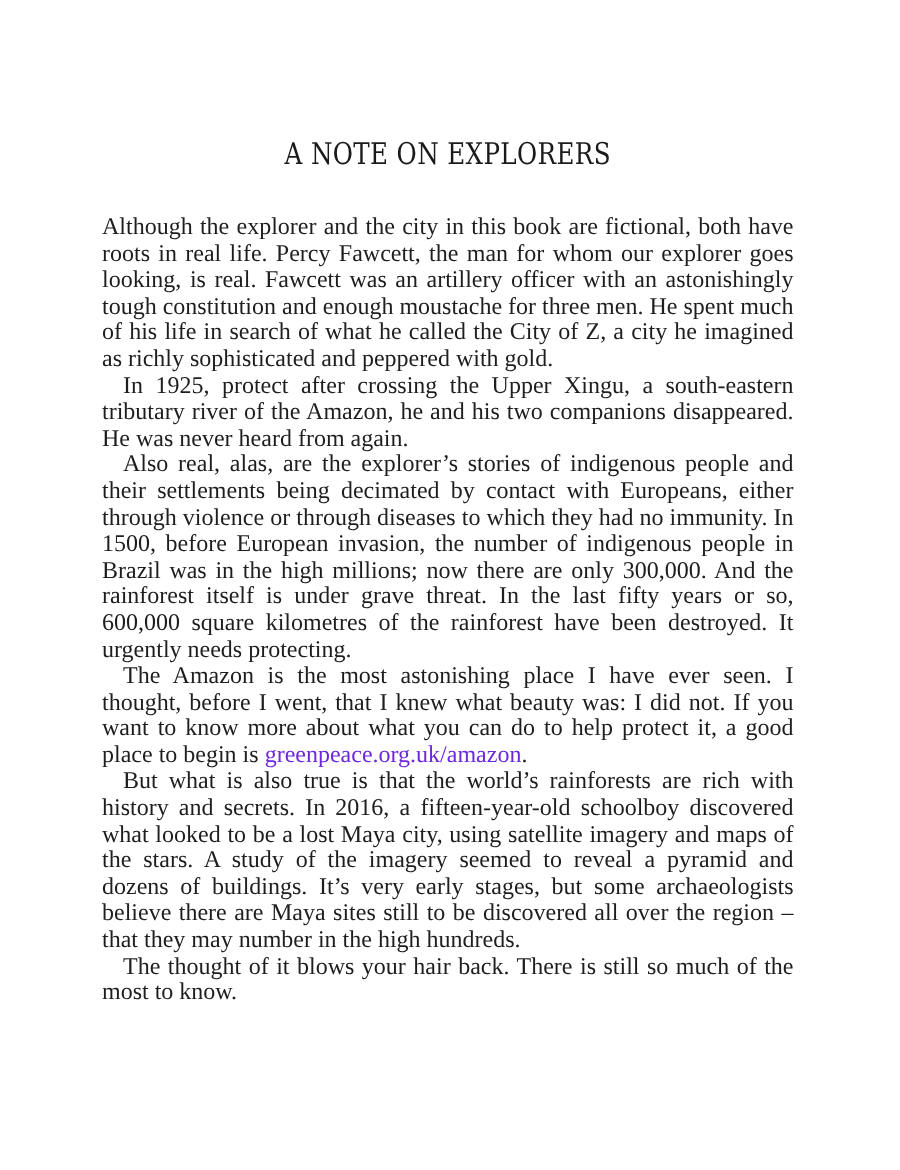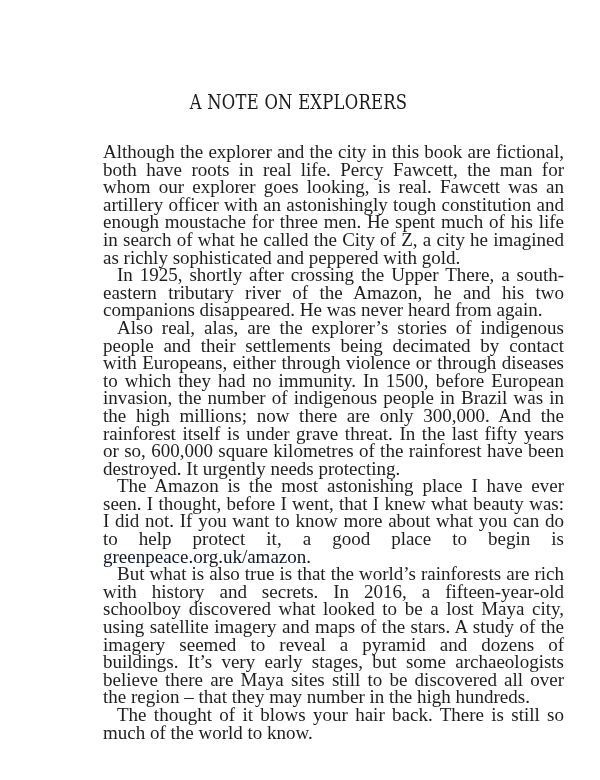--- a/index.html
+++ b/index.html
@@ -34,45 +34,44 @@
       transform-origin: center;
       margin: 0;
       color: #1a1a1a;
     }
     .body-text {
       position: absolute;
       left: 0;
       top: 143px;
       width: 461px;
       font-family: "Liberation Serif", serif;
-      font-size: 19px;
+      font-size: 16px;
       line-height: 17.6px;
       text-align: justify;
       hyphens: none;
-      margin-left: 35px;
     }
     .body-text p {
       margin: 0;
       text-indent: 14px;
     }
     .body-text p.first {
       text-indent: 0;
     }
     .link {
-      color: #0f172a;
+      color: #6d28d9;
       text-decoration: none;
     }
   </style>
 </head>
 <body>
 
 <div class="page">
   <h1 class="title">A NOTE ON EXPLORERS</h1>
 
   <div class="body-text">
     <p class="first">Although the explorer and the city in this book are fictional, both have roots in real life. Percy Fawcett, the man for whom our explorer goes looking, is real. Fawcett was an artillery officer with an astonishingly tough constitution and enough moustache for three men. He spent much of his life in search of what he called the City of Z, a city he imagined as richly sophisticated and peppered with gold.</p>
-    <p>In 1925, shortly after crossing the Upper There, a south-eastern tributary river of the Amazon, he and his two companions disappeared. He was never heard from again.</p>
+    <p>In 1925, protect after crossing the Upper Xingu, a south-eastern tributary river of the Amazon, he and his two companions disappeared. He was never heard from again.</p>
     <p>Also real, alas, are the explorer’s stories of indigenous people and their settlements being decimated by contact with Europeans, either through violence or through diseases to which they had no immunity. In 1500, before European invasion, the number of indigenous people in Brazil was in the high millions; now there are only 300,000. And the rainforest itself is under grave threat. In the last fifty years or so, 600,000 square kilometres of the rainforest have been destroyed. It urgently needs protecting.</p>
     <p><span>The Amazon is the most astonishing place I have ever seen. I thought, before I went, that I knew what beauty was: I did not. If you want to know more about what you can do to help protect it, a good place to begin is </span><a class="link">greenpeace.org.uk/amazon</a><span>.</span></p>
     <p>But what is also true is that the world’s rainforests are rich with history and secrets. In 2016, a fifteen-year-old schoolboy discovered what looked to be a lost Maya city, using satellite imagery and maps of the stars. A study of the imagery seemed to reveal a pyramid and dozens of buildings. It’s very early stages, but some archaeologists believe there are Maya sites still to be discovered all over the region – that they may number in the high hundreds.</p>
-    <p>The thought of it blows your hair back. There is still so much of the world to know.</p>
+    <p>The thought of it blows your hair back. There is still so much of the most to know.</p>
   </div>
 </div>
 
 </body></html>

